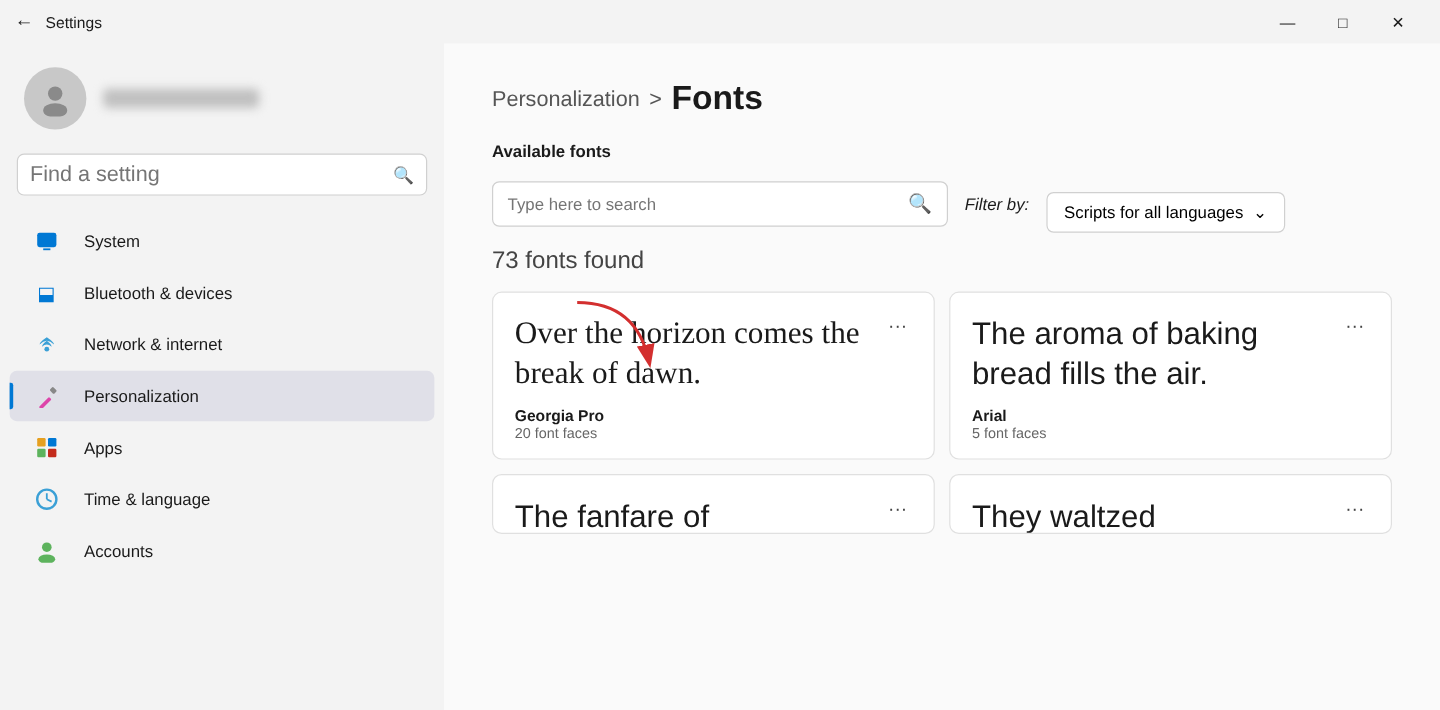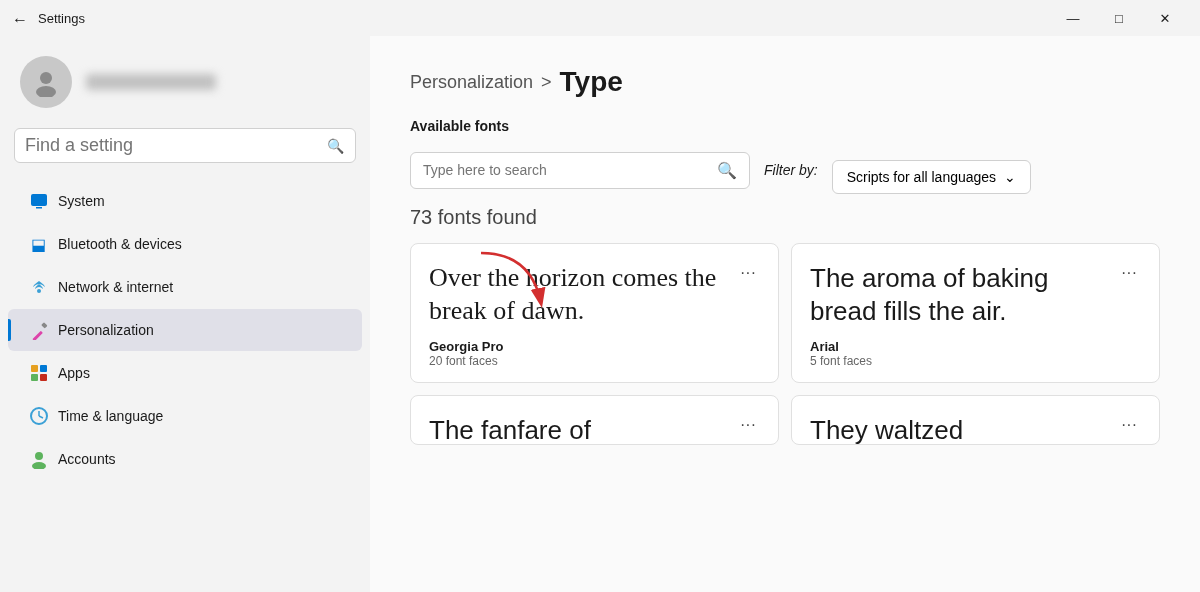--- a/index.html
+++ b/index.html
@@ -111,21 +111,21 @@
       background: transparent;
       color: #0f766e;
     }
     .search-icon-sidebar {
       color: #666;
       font-size: 14px;
     }
     .nav-item {
       display: flex;
       align-items: center;
-      gap: 8px;
+      gap: 20px;
       padding: 10px 20px;
       cursor: pointer;
       border-radius: 6px;
       margin: 1px 8px;
       font-size: 14px;
       color: #1a1a1a;
       position: relative;
     }
     .nav-item.active {
       background: #e0e0e8;
@@ -182,21 +182,21 @@
       margin-bottom: 12px;
     }
     .font-search-box {
       display: flex;
       align-items: center;
       background: white;
       border: 1px solid #d0d0d0;
       border-radius: 6px;
       padding: 8px 12px;
       gap: 8px;
-      width: 340px;
+      width: 380px;
     }
     .font-search-box input {
       border: none;
       outline: none;
       flex: 1;
       font-size: 14px;
       background: transparent;
       color: #888;
     }
     .filter-label {
@@ -394,21 +394,21 @@
         <span>Accounts</span>
       </div>
     </div>
   </div>
 
   <div class="content">
 
     <div class="breadcrumb">
       <span>Personalization</span>
       <span>&gt;</span>
-      <span class="breadcrumb-current">Type</span>
+      <span class="breadcrumb-current">Fonts</span>
     </div>
 
     <div class="section-title">Available fonts</div>
 
     <div class="font-search-row">
       <div class="font-search-box">
         <input type="text" placeholder="Type here to search" style="">
         <span style="color:#888;">🔍</span>
       </div>
       <span class="filter-label">Filter by:</span>

